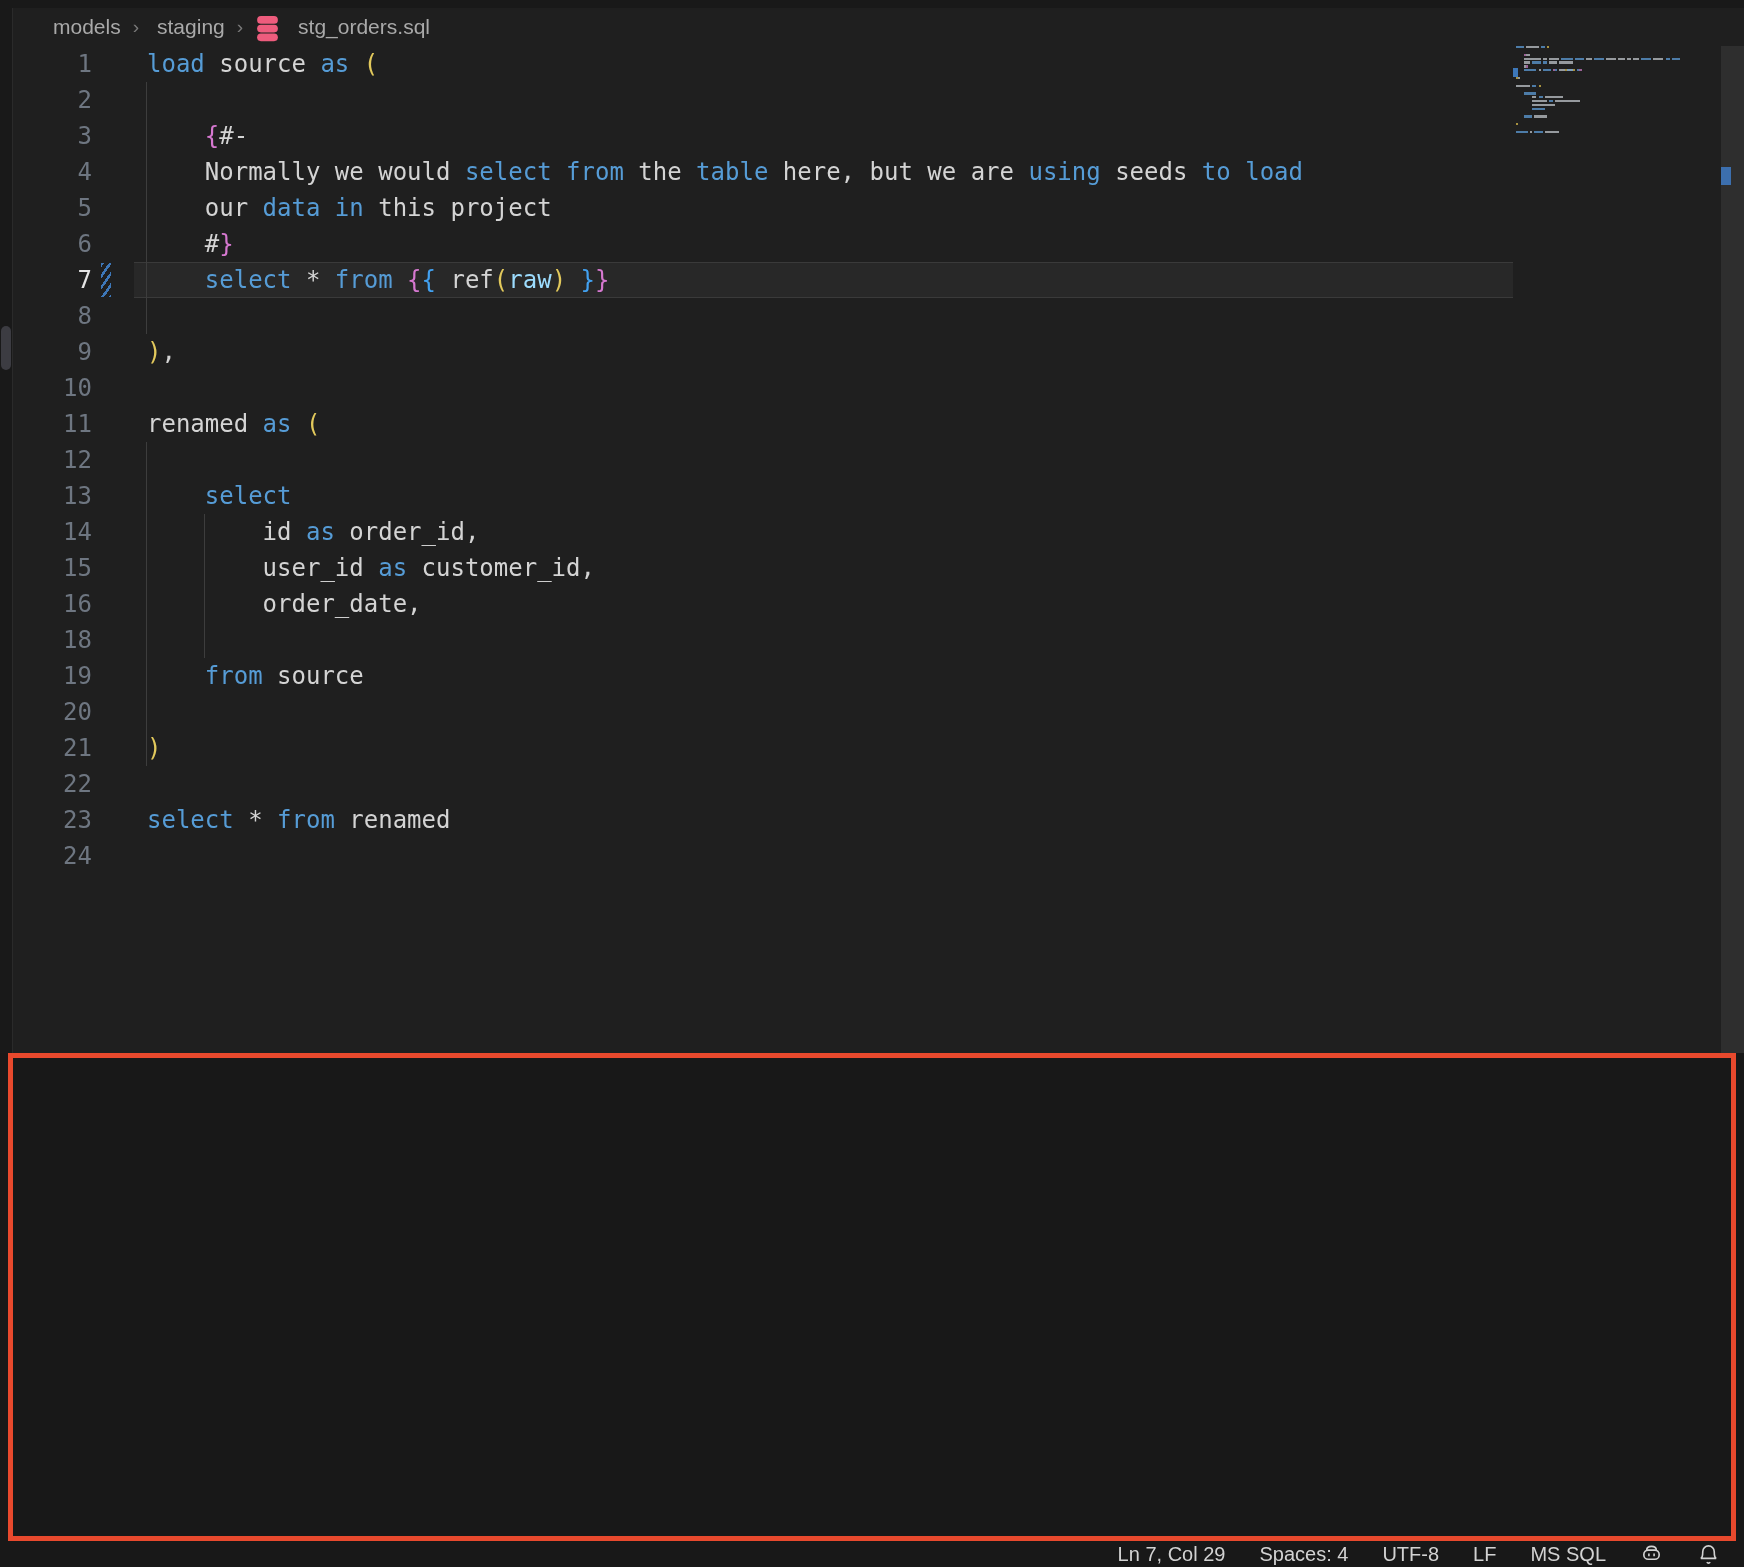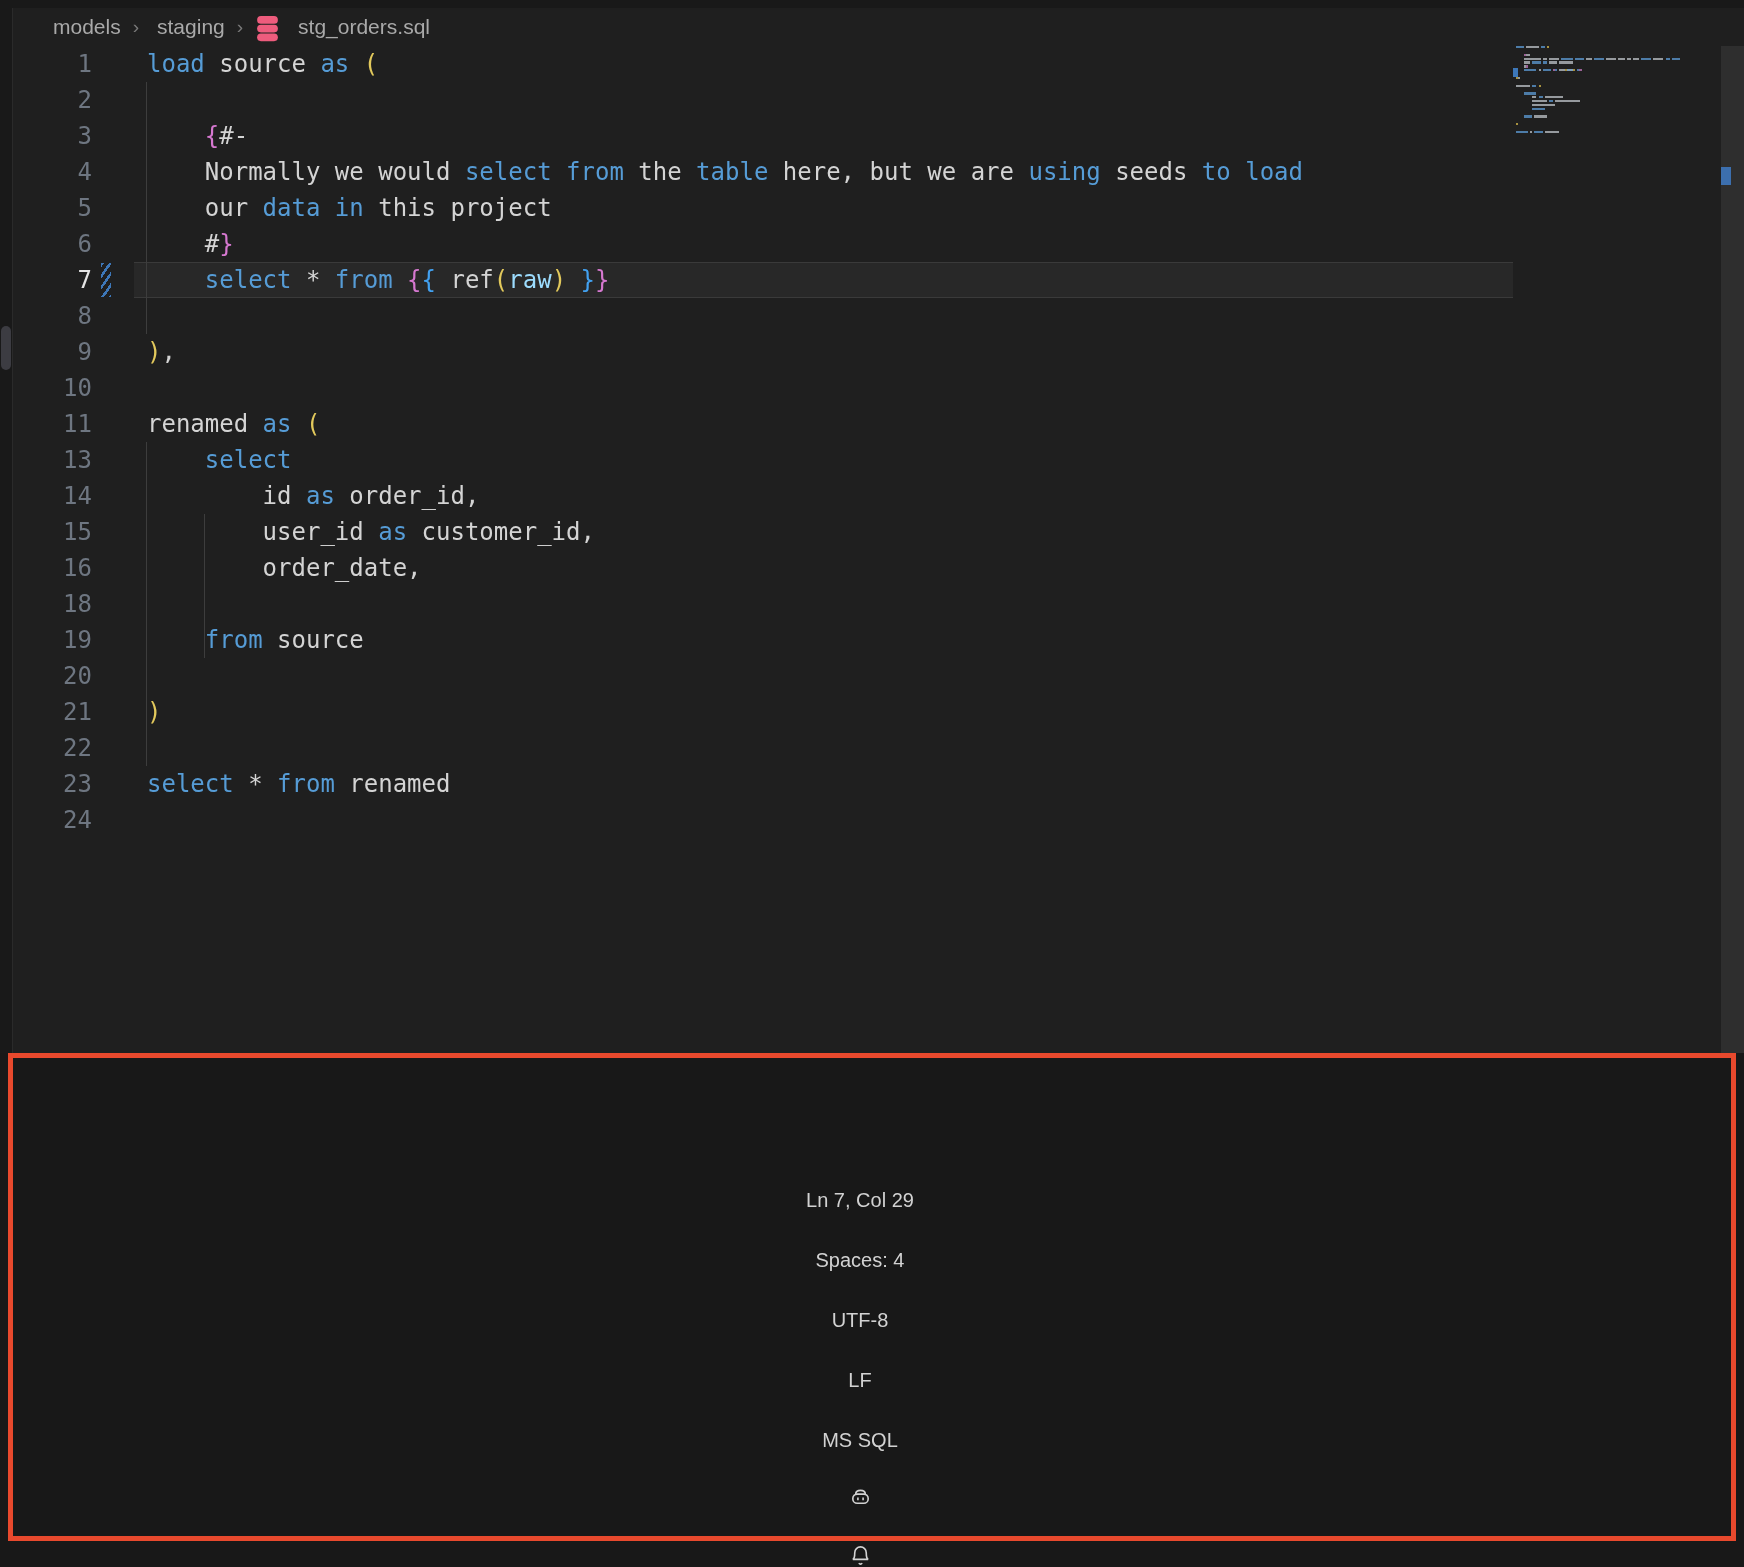--- a/index.html
+++ b/index.html
@@ -36,21 +36,21 @@
   .scrollbar{position:absolute;left:1721px;top:46px;width:23px;height:1007px;background:#2e2e2e;}
   .sb-mod{position:absolute;left:0;top:121px;width:10px;height:18px;background:#3c6fae;}
   
   .panel{position:absolute;left:0;top:1053px;width:1744px;height:488px;background:#181818;}
   .edges{position:absolute;left:0;top:0;width:1744px;height:1567px;pointer-events:none;}
   
   .red-box{position:absolute;left:8px;top:1053px;width:1728px;height:488px;box-sizing:border-box;
            border:5px solid #e8492d;pointer-events:none;z-index:50;}
   
   .status-bar{position:absolute;left:0;top:1541px;width:1744px;height:26px;background:#181818;
-      display:flex;justify-content:flex-end;align-items:center;gap:34px;padding-right:24px;box-sizing:border-box;flex-direction:column;}
+      display:flex;justify-content:flex-end;align-items:center;gap:34px;padding-right:24px;box-sizing:border-box;}
   .status-item{font-size:20px;color:#d2d2d2;cursor:pointer;line-height:26px;}
   .status-icon{display:inline-flex;cursor:pointer;}
   svg{display:block;}
 </style>
 </head>
 <body>
 
 <div class="screen">
 
   <div class="top-strip"></div>
@@ -112,20 +112,24 @@
         <span class="ln">9</span>
         <span class="codetxt"><span class="tok-y">)</span><span class="tok-txt">,</span></span>
       </div>
       <div class="code-row">
         <span class="ln">10</span>
         <span class="codetxt"></span>
       </div>
       <div class="code-row">
         <span class="ln">11</span>
         <span class="codetxt"><span class="tok-txt">renamed </span><span class="tok-kw">as</span><span class="tok-txt"> </span><span class="tok-y">(</span></span>
+      </div>
+      <div class="code-row">
+        <span class="ln">12</span>
+        <span class="codetxt"></span>
       </div>
       <div class="code-row">
         <span class="ln">13</span>
         <span class="codetxt"><span class="tok-txt">    </span><span class="tok-kw">select</span></span>
       </div>
       <div class="code-row">
         <span class="ln">14</span>
         <span class="codetxt"><span class="tok-txt">        id </span><span class="tok-kw">as</span><span class="tok-txt"> order_id,</span></span>
       </div>
       <div class="code-row">

